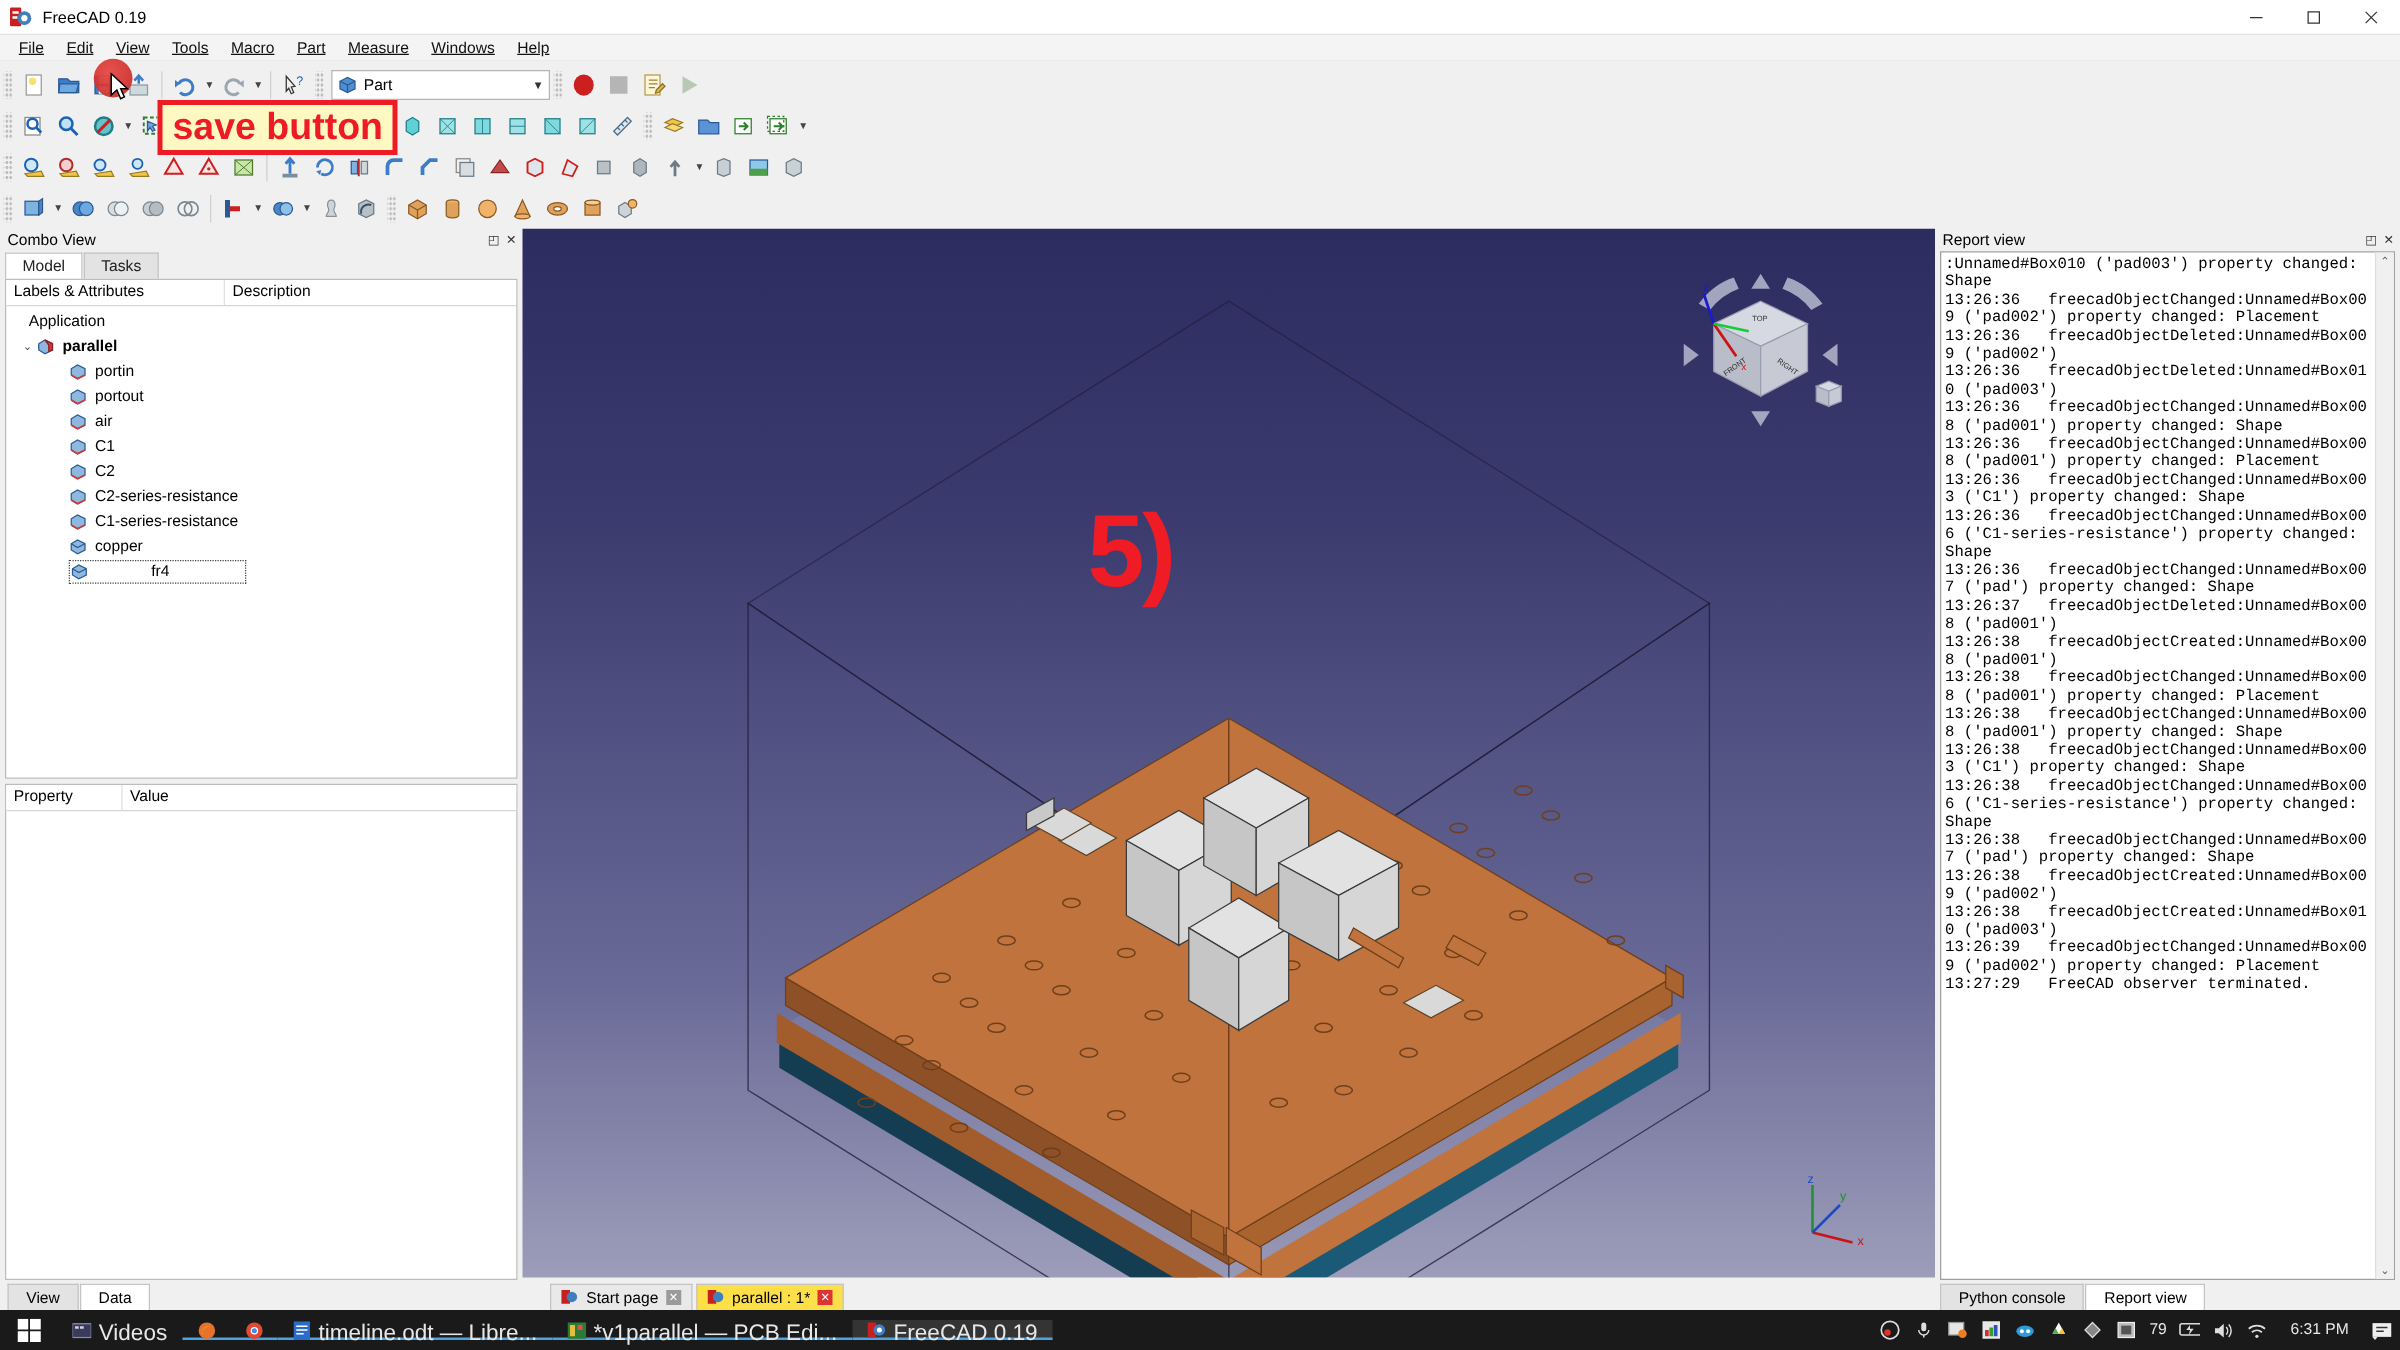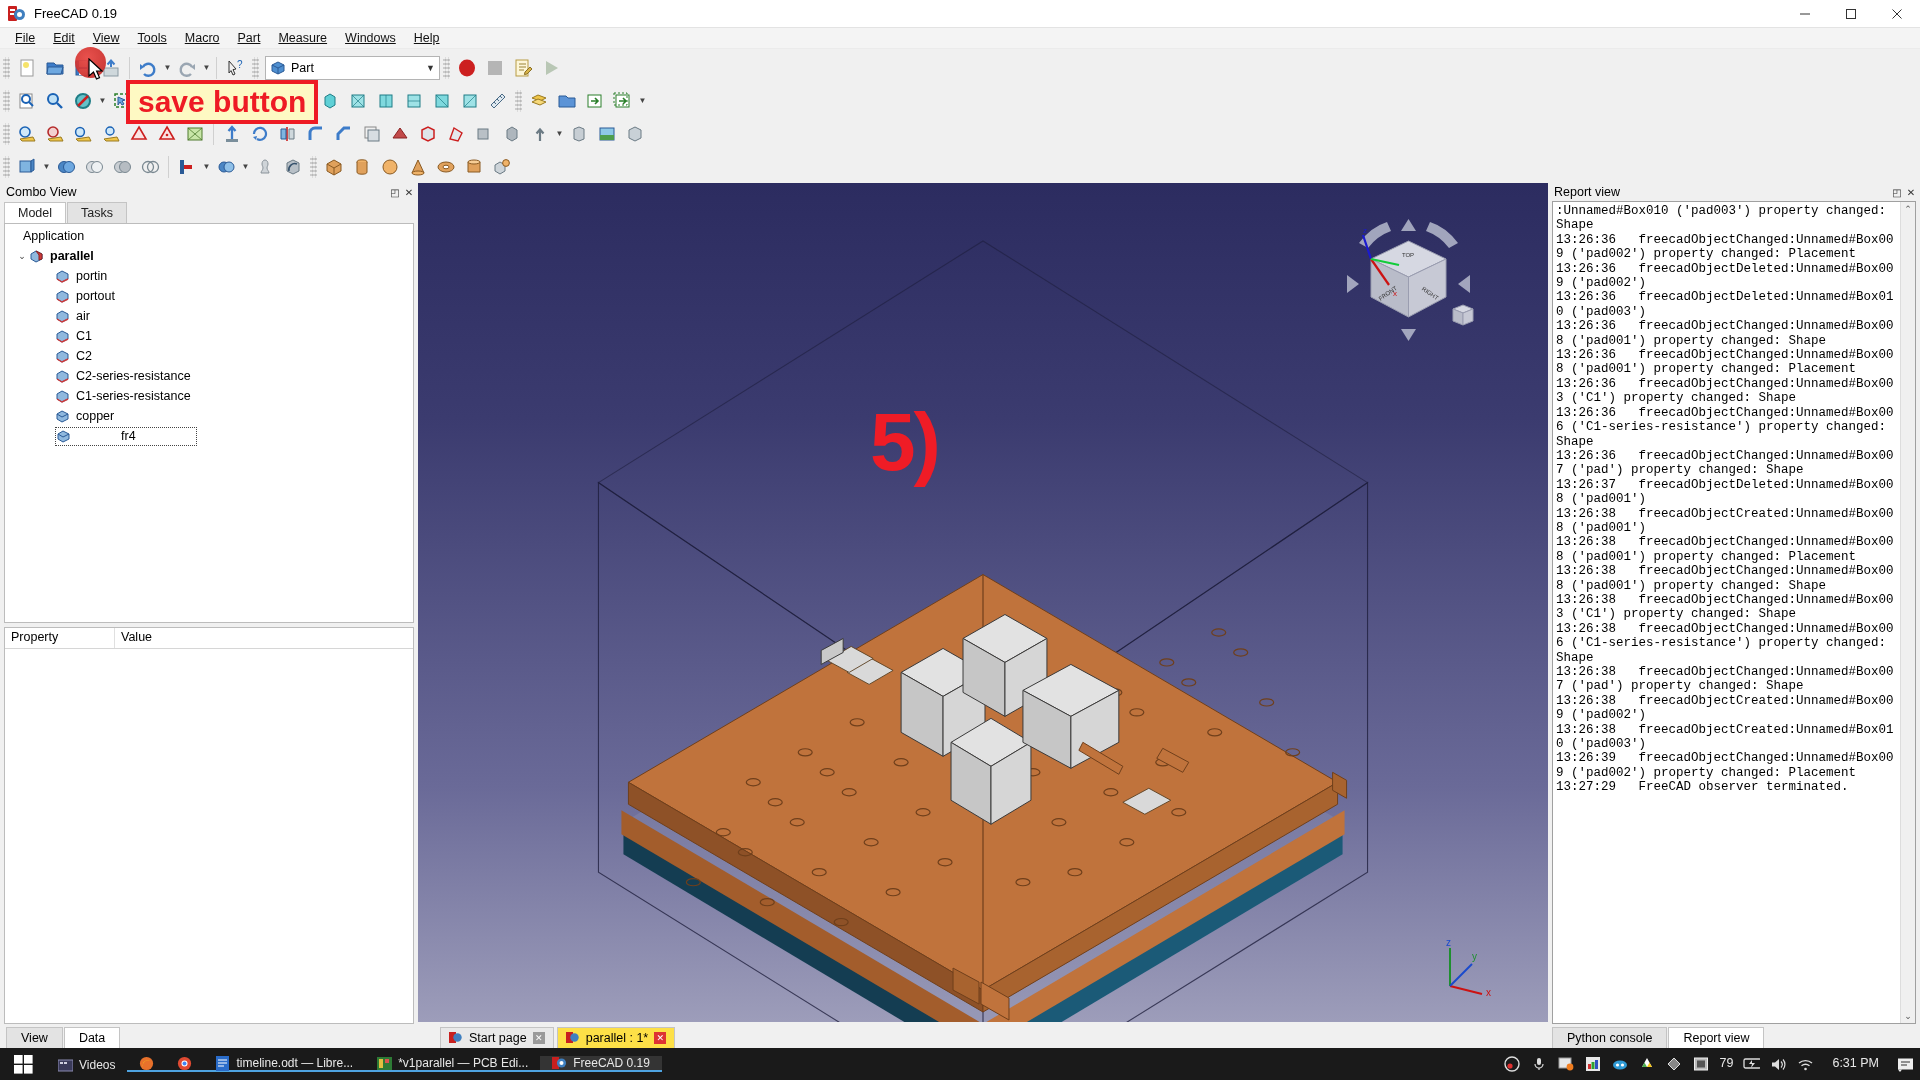--- a/index.html
+++ b/index.html
@@ -62,21 +62,21 @@
   .colhdr .c2{ flex:1; }
   .treebody { flex:1; padding:2px 0 0 0; overflow:hidden;}
   .trow { display:flex; align-items:center; height:20px; font-size:12.5px; padding-left:4px; }
   .trow.lvl2 { padding-left:50px; }
   .twist { width:14px; font-size:9px; color:#444; flex:none; text-align:center;}
   .boxicon { width:15px; height:15px; margin-right:6px; flex:none; position:relative;}
   .lbl { white-space:nowrap; }
   .lbl.bold{font-weight:bold;}
   .selbox { border:1px dotted #444; padding:1px 60px 1px 0;gap:44px; }
   .proppane { flex:1; margin:4px 4px 2px; background:#fff; border:1px solid #bcbcbc; display:flex; flex-direction:column; min-height:0;}
-  .proppane .colhdr .c1{width:110px;}
+  .proppane .colhdr .c1{width:93px;}
   .bottabs { height:22px; display:flex; align-items:flex-end; padding-left:6px; flex:none;}
   .btab { padding:3px 14px; font-size:12.5px; background:#e3e3e3; border:1px solid #c4c4c4; border-bottom:none; margin-right:1px;}
   .btab.active{background:#fff;}
 
   
   .viewcol { flex:1; display:flex; flex-direction:column; min-width:0; }
   .view3d { flex:1; position:relative; overflow:hidden;
             background:linear-gradient(to bottom, #2c2c60 0%, #3b3b6f 28%, #6a6a98 72%, #9d9dba 100%); }
   .anno5 { position:absolute; left:452px; top:212px; font-size:82px; font-weight:bold; color:#ef1c26;
            font-family:"Liberation Sans", sans-serif; letter-spacing:-2px; }
@@ -96,21 +96,21 @@
   .reporttext { flex:1; overflow:hidden; padding:2px 3px 0 3px;
                 font-family:"Liberation Mono", monospace; font-size:12.5px; line-height:14.4px; color:#000;
                 white-space:pre-wrap; word-break:break-all;}
   .rscroll { width:15px; background:#f0f0f0; border-left:1px solid #ddd; display:flex; flex-direction:column; align-items:center; justify-content:space-between; }
   .rscroll .ar { font-size:9px; color:#555; padding:2px 0;}
   .rtabs { height:24px; display:flex; align-items:flex-end; padding-left:4px; flex:none;}
 
   
   .taskbar { height:32px; background:#1a1a1a; display:flex; align-items:center; flex:none; }
   .tstart { width:46px; height:32px; display:flex; align-items:center; justify-content:center;}
-  .titem { display:flex; align-items:flex-end; gap:7px; height:16px; padding:0 12px; color:#e8e8e8; font-size:12px; white-space:nowrap;}
+  .titem { display:flex; align-items:flex-start; gap:7px; height:16px; padding:0 12px; color:#e8e8e8; font-size:18px; white-space:nowrap;}
   .titem.act { background:#343434; border-bottom:2px solid #4ea3e0;}
   .titem.run { border-bottom:2px solid #4ea3e0;}
   .tsep{flex:1;}
   .tray { display:flex; align-items:flex-start; gap:10px; padding-right:6px; color:#e8e8e8; font-size:12.5px;}
   .trayicon{ width:17px;height:17px; display:flex; align-items:center; justify-content:center;}
   .clock{ padding:0 8px; }
 
   
   .saveanno { position:absolute; left:126px; top:44px; border:4px solid #ee1b24; background:#fef9c3;
               padding:0 8px; font-size:30px; font-weight:bold; color:#ee1b24; line-height:36px; z-index:40;margin-top:36px;}
@@ -613,20 +613,24 @@
         <div class="t">Combo View</div>
         <div class="dockbtn">◰</div>
         <div class="dockbtn">✕</div>
       </div>
       <div class="tabsrow">
         <div class="cvtab active">Model</div>
         <div class="cvtab">Tasks</div>
       </div>
 
       <div class="treepane">
+        <div class="colhdr">
+          <div class="c1">Labels &amp; Attributes</div>
+          <div class="c2">Description</div>
+        </div>
         <div class="treebody">
           <div class="trow">
             <span class="twist"></span>
             <span class="lbl">Application</span>
           </div>
           <div class="trow" style="padding-left:10px;">
             <span class="twist">⌄</span>
             <span class="boxicon">
               <svg width="15" height="15">
                   <path d="M2 5l5-3 6 3v5l-6 3-5-3z" fill="#8fb8de" stroke="#2a5a96"></path>

